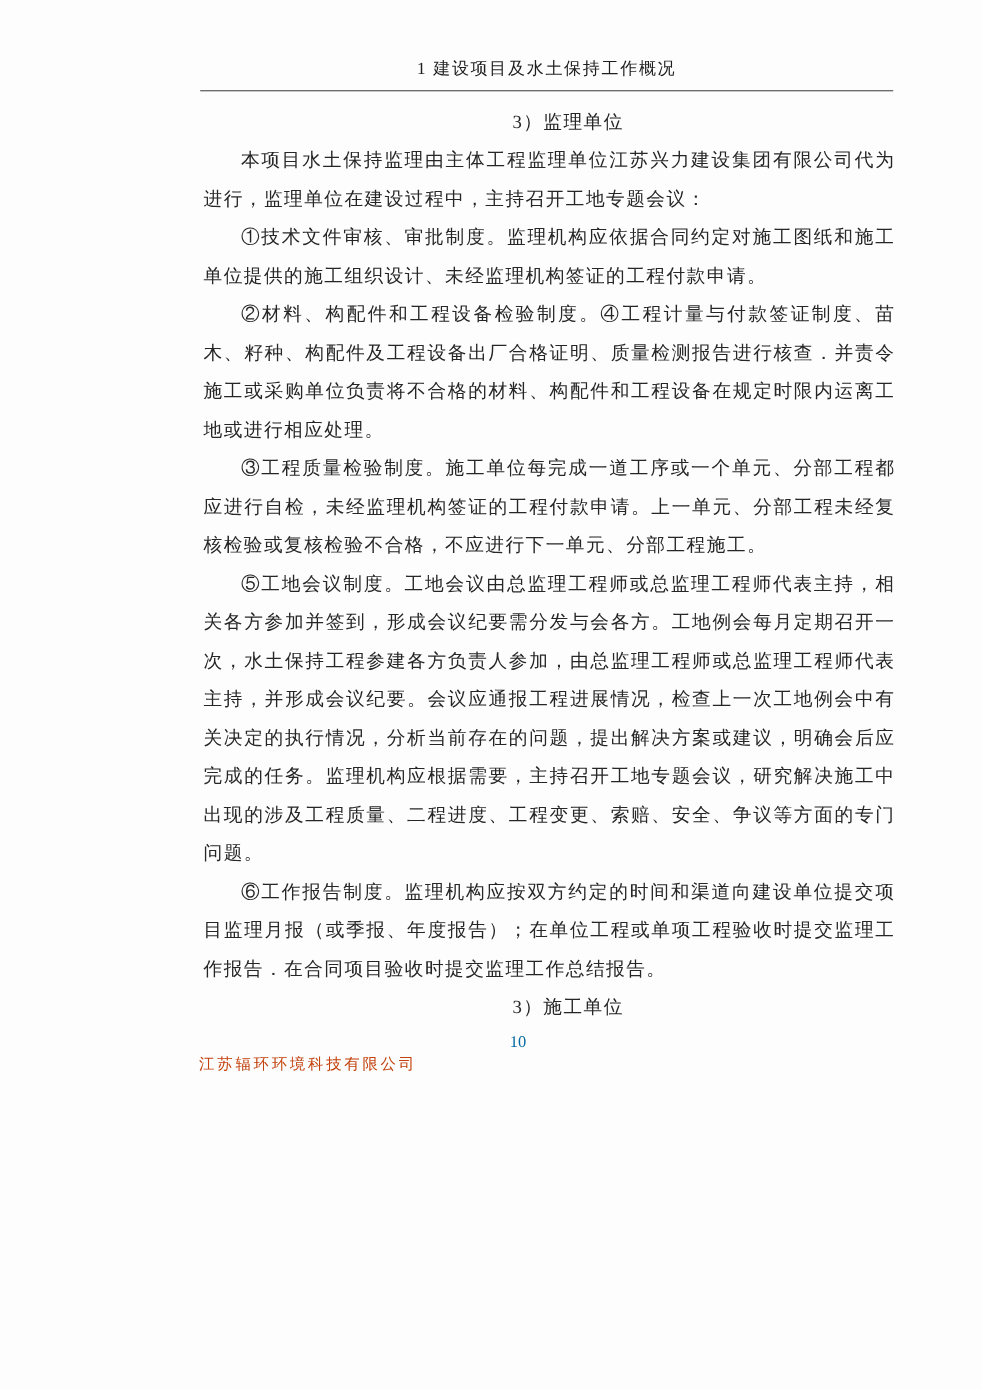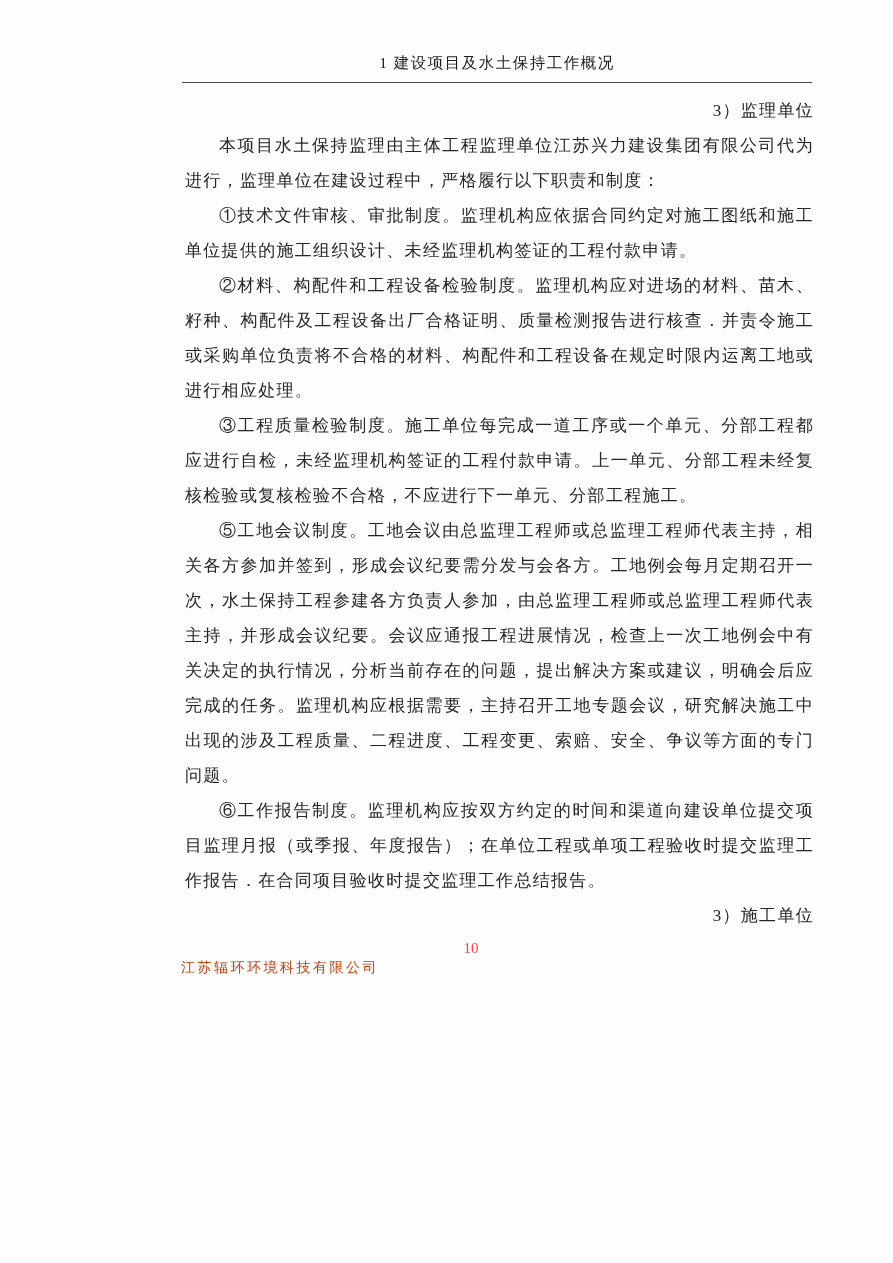--- a/index.html
+++ b/index.html
@@ -56,29 +56,29 @@
     letter-spacing: 1.3px;
     color: #262626;
   }
   .content p {
     margin: 0;
     text-indent: 2em;
     text-align: justify;
     text-justify: inter-character;
   }
   .content p.subheading {
-    text-align: right;
+    text-align: center;
   }
   .footer-pagenum {
     width: 572px;
     margin-left: 137px;
     margin-top: 7px;
     text-align: center;
     font-size: 15px;
-    color: #ef4444;
+    color: #0369a1;
   }
   .footer-company {
     margin-left: 133px;
     margin-top: 2px;
     font-size: 14px;
     letter-spacing: 2.5px;
     color: #c2410c;
   }
 </style>
 </head>
@@ -86,23 +86,23 @@
 
 <div class="page">
 
   <div class="header">
     <div class="header-title">1 建设项目及水土保持工作概况</div>
     <hr class="header-rule">
   </div>
 
   <div class="content">
     <p class="subheading">3）监理单位</p>
-    <p>本项目水土保持监理由主体工程监理单位江苏兴力建设集团有限公司代为进行，监理单位在建设过程中，严格履行以下职责和制度：</p>
+    <p>本项目水土保持监理由主体工程监理单位江苏兴力建设集团有限公司代为进行，监理单位在建设过程中，主持召开工地专题会议：</p>
     <p>①技术文件审核、审批制度。监理机构应依据合同约定对施工图纸和施工单位提供的施工组织设计、未经监理机构签证的工程付款申请。</p>
-    <p>②材料、构配件和工程设备检验制度。监理机构应对进场的材料、苗木、籽种、构配件及工程设备出厂合格证明、质量检测报告进行核查．并责令施工或采购单位负责将不合格的材料、构配件和工程设备在规定时限内运离工地或进行相应处理。</p>
+    <p>②材料、构配件和工程设备检验制度。④工程计量与付款签证制度、苗木、籽种、构配件及工程设备出厂合格证明、质量检测报告进行核查．并责令施工或采购单位负责将不合格的材料、构配件和工程设备在规定时限内运离工地或进行相应处理。</p>
     <p>③工程质量检验制度。施工单位每完成一道工序或一个单元、分部工程都应进行自检，未经监理机构签证的工程付款申请。上一单元、分部工程未经复核检验或复核检验不合格，不应进行下一单元、分部工程施工。</p>
     <p>⑤工地会议制度。工地会议由总监理工程师或总监理工程师代表主持，相关各方参加并签到，形成会议纪要需分发与会各方。工地例会每月定期召开一次，水土保持工程参建各方负责人参加，由总监理工程师或总监理工程师代表主持，并形成会议纪要。会议应通报工程进展情况，检查上一次工地例会中有关决定的执行情况，分析当前存在的问题，提出解决方案或建议，明确会后应完成的任务。监理机构应根据需要，主持召开工地专题会议，研究解决施工中出现的涉及工程质量、二程进度、工程变更、索赔、安全、争议等方面的专门问题。</p>
     <p>⑥工作报告制度。监理机构应按双方约定的时间和渠道向建设单位提交项目监理月报（或季报、年度报告）；在单位工程或单项工程验收时提交监理工作报告．在合同项目验收时提交监理工作总结报告。</p>
     <p class="subheading">3）施工单位</p>
   </div>
 
   <div class="footer-pagenum">10</div>
 
   <div class="footer-company">江苏辐环环境科技有限公司</div>
 

